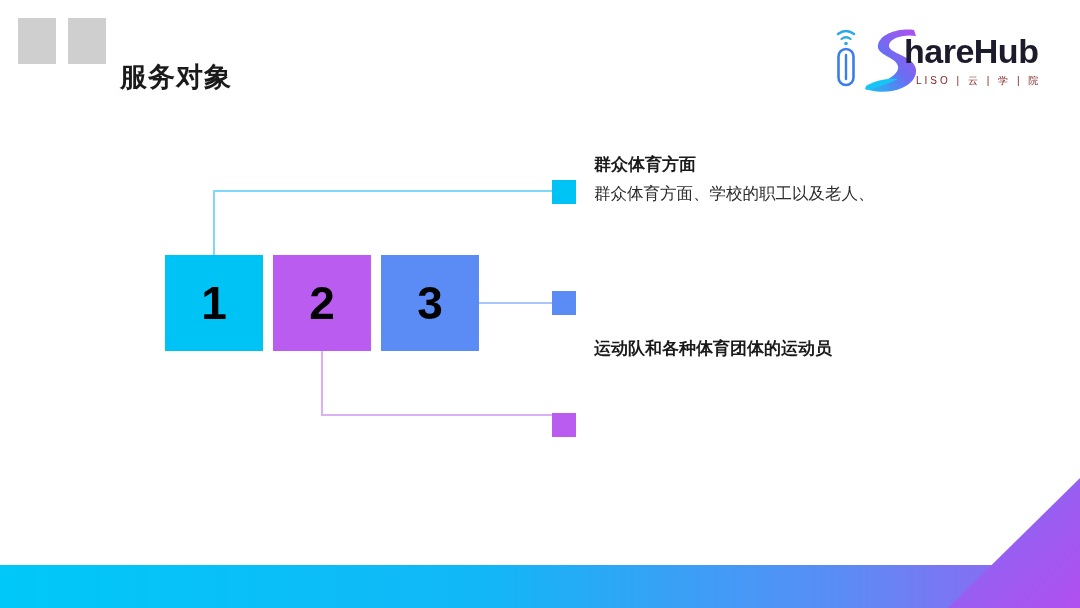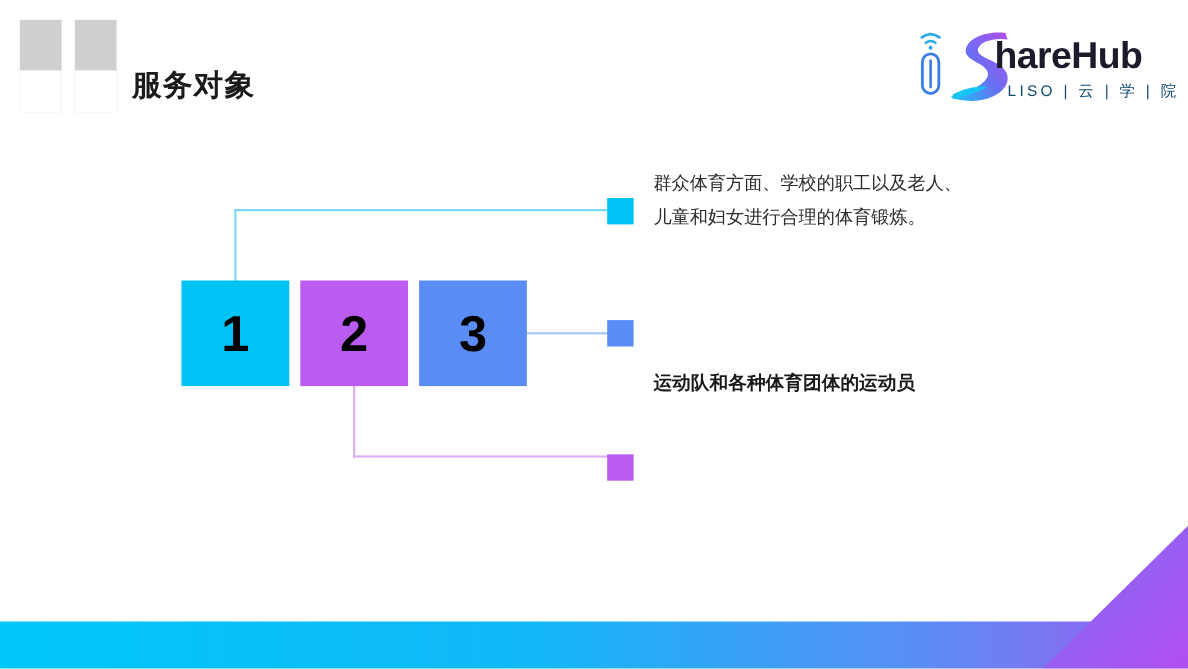--- a/index.html
+++ b/index.html
@@ -87,22 +87,22 @@
     font-size: 34px;
     font-weight: bold;
     color: #1b1b2b;
     letter-spacing: -0.5px;
     white-space: nowrap;
   }
   .logo-sub {
     position: absolute;
     left: 86px;
     top: 48px;
-    font-size: 14px;
-    color: #0c4a6e;
+    font-size: 10px;
+    color: #7f1d1d;
     letter-spacing: 3px;
     white-space: nowrap;
   }
 
   
   .num-box {
     position: absolute;
     top: 255px;
     width: 98px;
     height: 96px;
@@ -244,22 +244,22 @@
   <div class="conn c3-v"></div>
   <div class="conn c3-h"></div>
 
   <div class="num-box b1">1</div>
   <div class="num-box b2">2</div>
   <div class="num-box b3">3</div>
 
   <div class="bullet-item item1">
     <div class="bullet-marker"></div>
     <div class="bullet-text">
+      <div class="bullet-heading">群众体育方面</div>
       <div class="bullet-body">群众体育方面、学校的职工以及老人、</div>
-      <div class="bullet-body">儿童和妇女进行合理的体育锻炼。</div>
     </div>
   </div>
 
   <div class="bullet-item item2">
     <div class="bullet-marker"></div>
     <div class="bullet-text">
       <div class="bullet-heading">运动队和各种体育团体的运动员</div>
     </div>
   </div>
 

